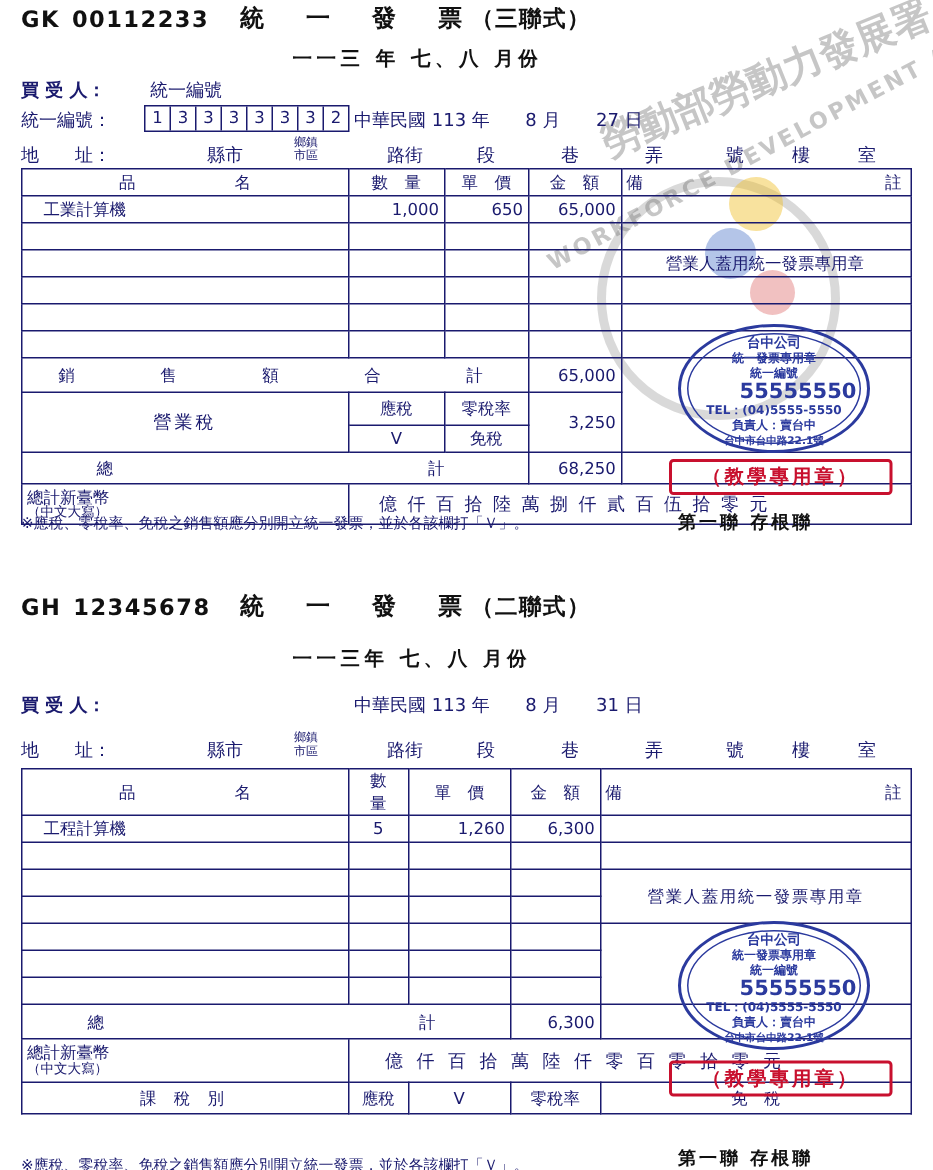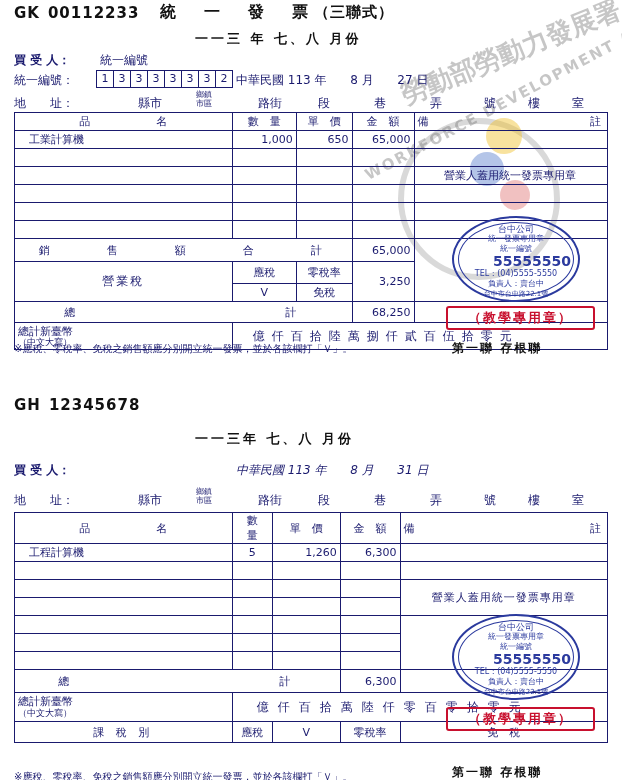--- a/index.html
+++ b/index.html
@@ -62,21 +62,21 @@
   
   .stamp{
     position:absolute;width:128px;height:86px;border:2px solid #2b3a9e;border-radius:50%;
     color:#2b3a9e;text-align:center;font-size:8px;line-height:10px;box-sizing:border-box;
     padding-top:6px;
   }
   .stamp:after{
     content:"";position:absolute;left:4px;top:4px;right:4px;bottom:4px;
     border:1px solid #2b3a9e;border-radius:50%;
   }
-  .stamp div{position:relative;z-index:2;}
+  .stamp div{position:relative;z-index:2;font-weight:bold;}
   .stamp .big{font-size:14px;font-weight:bold;letter-spacing:0px;line-height:15px;padding-left:32px;}
   .sealbox{
     position:absolute;border:1px solid #1a1a6e;font-size:11px;color:#1a1a6e;
     text-align:center;line-height:20px;
   }
 
   
   .wm{position:absolute;pointer-events:none;}
   .wm-text{
     position:absolute;color:rgba(120,120,120,.42);font-weight:bold;white-space:nowrap;
@@ -256,25 +256,28 @@
 
   <div class="footnote" style="left:14px;top:342px;">※應稅、零稅率、免稅之銷售額應分別開立統一發票，並於各該欄打「Ｖ」。</div>
   <div class="copy" style="left:452px;top:340px;">第一聯 存根聯</div>
 </div>
 
 <div class="invoice inv2">
 
   <div class="serial" style="top:14px;">
     <span class="pfx">GH</span><span>12345678</span>
   </div>
+  <div class="title" style="top:12px;">
+    <span>統　一　發　票</span><span class="ttype">（二聯式）</span>
+  </div>
   <div class="period" style="top:48px;">一一三年 七、八 月份</div>
 
   <div class="line bold" style="left:14px;top:80px;">買 受 人：</div>
   <div class="line buyer-name" style="left:100px;top:80px;"></div>
-  <div class="line" style="left:236px;top:80px;font-style:italic;">
+  <div class="line" style="left:236px;top:80px;">
     <span>中華民國</span>
     <span>113</span>
     <span>年</span>
     <span style="display:inline-block;width:16px;"></span>
     <span>8</span>
     <span>月</span>
     <span style="display:inline-block;width:16px;"></span>
     <span>31</span>
     <span>日</span>
   </div>

